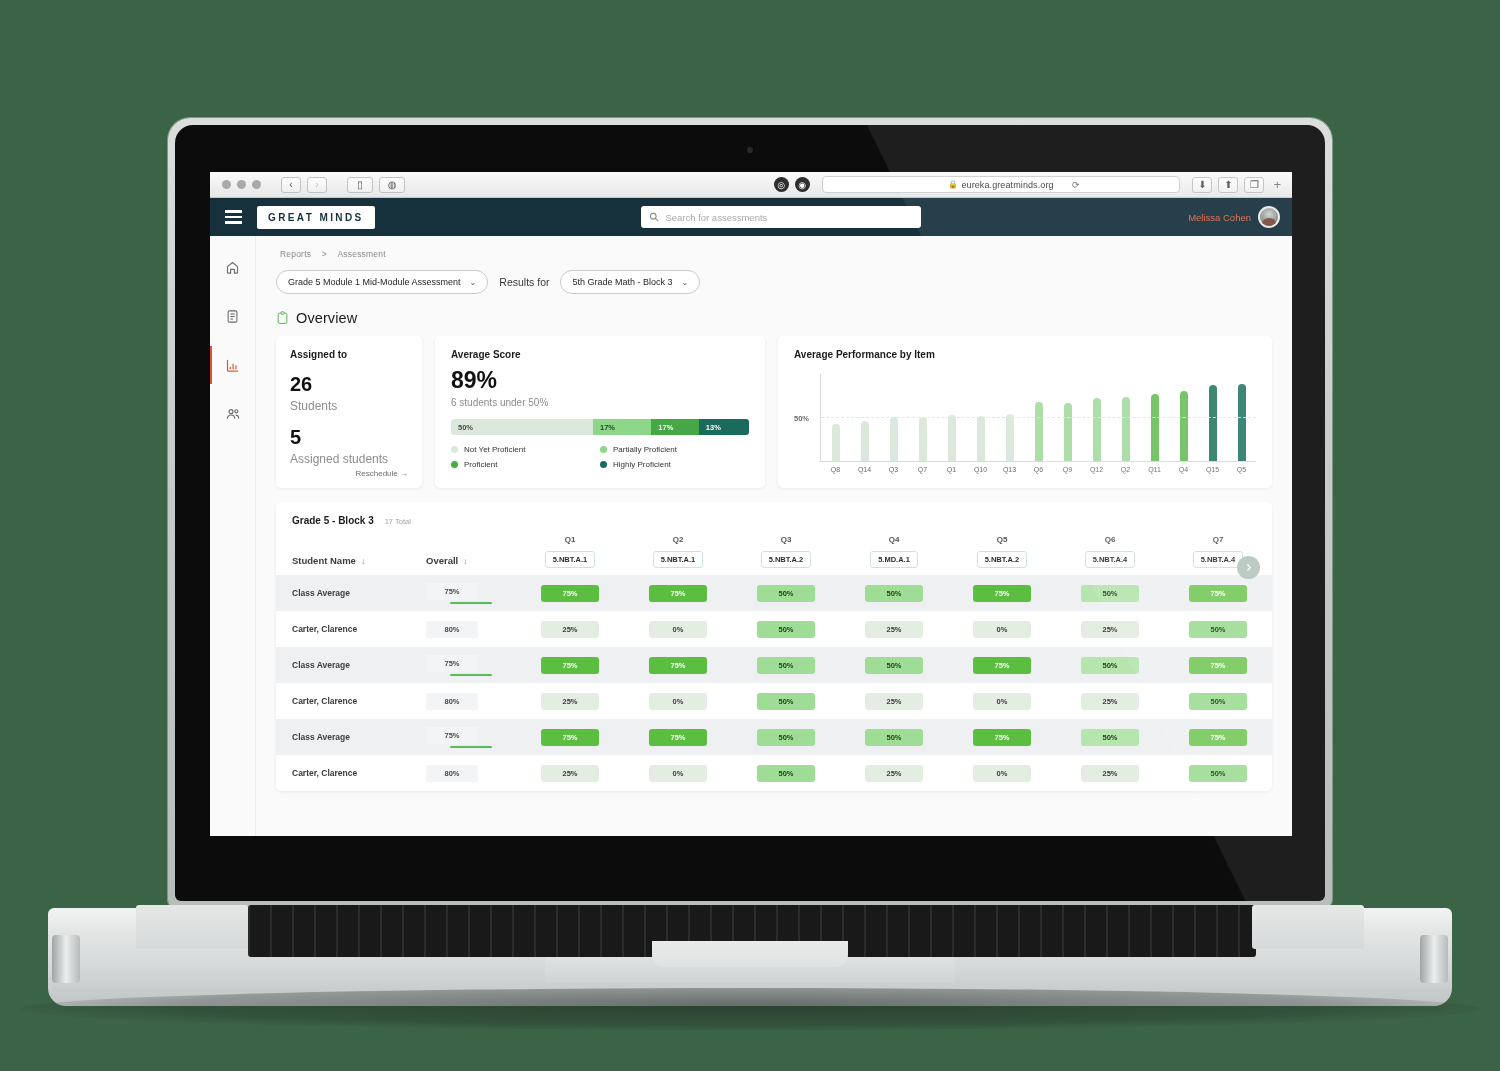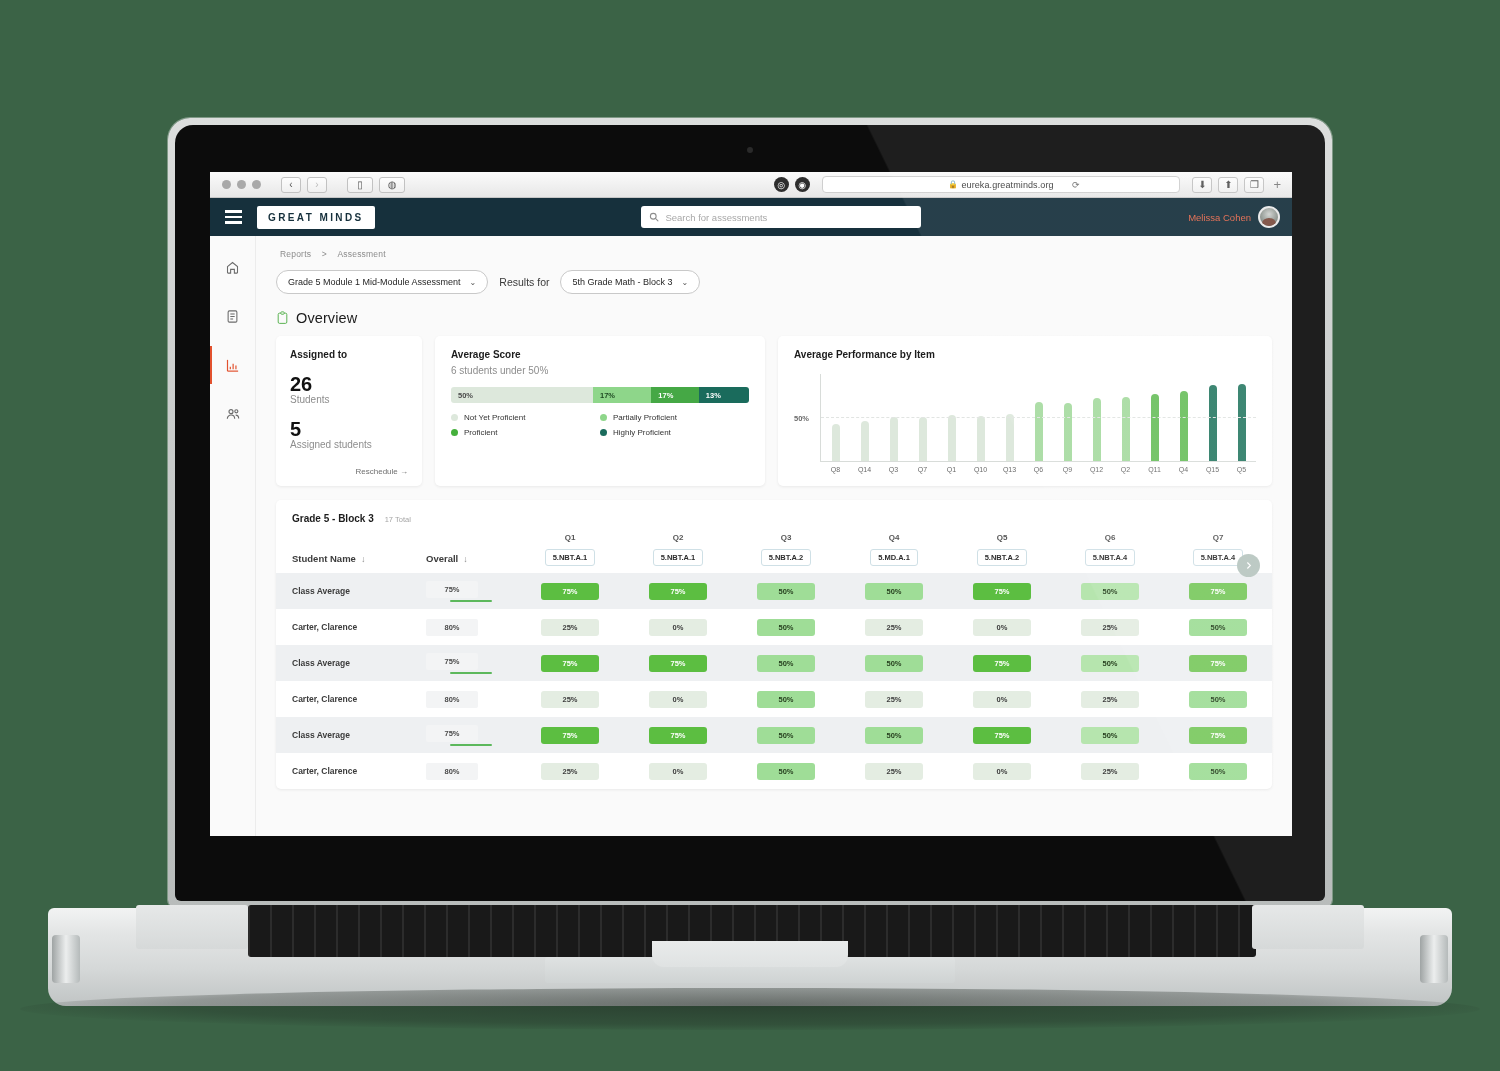--- a/index.html
+++ b/index.html
@@ -176,21 +176,21 @@
 
   .secttitle { display:flex; align-items:center; gap:7px; margin-top: 16px; }
   .secttitle h2 { font-size: 14.5px; font-weight:400; color:#1c1c1c; letter-spacing:.1px; }
 
   .cards { display:flex; gap:13px; margin-top: 10px; }
   .card { background:#fff; border-radius:5px; box-shadow: 0 1px 3px rgba(0,0,0,.07); }
   .card h3 { font-size: 10px; color:#1c1c1c; font-weight:700; }
 
   .card-assigned { width:146px; padding:13px 14px 10px 14px; display:flex; flex-direction:column; }
   .bignum { font-size:20px; font-weight:700; color:#111; line-height:1; margin-top:14px; }
-  .sublab { font-size:10px; color:#8d8d8d; }
+  .sublab { font-size:12px; color:#8d8d8d; margin-top:5px; }
   .resched { font-size:8px; color:#6f6f6f; margin-top:auto; align-self:flex-end; cursor:pointer; }
 
   .card-score { width:330px; padding:13px 16px 13px 16px; }
   .pct { font-size:23px; font-weight:700; color:#111; margin-top:9px; line-height:1; }
   .under { font-size:10px; color:#8d8d8d; margin-top:5px; }
   .stacked { display:flex; height:16px; border-radius:3px; overflow:hidden; margin-top:11px; }
   .seg { display:flex; align-items:center; font-size:7.5px; font-weight:700; padding-left:7px; }
   .legend { display:flex; flex-wrap:wrap; margin-top:10px; }
   .lg { width:50%; display:flex; align-items:center; gap:6px; font-size:8px; color:#333; margin-bottom:6px; }
   .lgdot { width:7px;height:7px;border-radius:50%; flex:0 0 7px; }
@@ -379,20 +379,21 @@
             <h3>Assigned to</h3>
             <div class="bignum">26</div>
             <div class="sublab">Students</div>
             <div class="bignum">5</div>
             <div class="sublab">Assigned students</div>
             <div class="resched">Reschedule →</div>
           </div>
 
           <div class="card card-score">
             <h3>Average Score</h3>
+            <div class="pct">89%</div>
             <div class="under">6 students under 50%</div>
             <div class="stacked" id="stacked-bar">
                 <div class="seg" style="flex: 50 1 0%; background: rgb(221, 232, 220); color: rgb(74, 74, 74);">50%</div>
                 <div class="seg" style="flex: 19 1 0%; background: rgb(142, 214, 138); color: rgb(31, 74, 35);">17%</div>
                 <div class="seg" style="flex: 15 1 0%; background: rgb(69, 168, 69); color: rgb(255, 255, 255);">17%</div>
                 <div class="seg" style="flex: 16 1 0%; background: rgb(26, 107, 92); color: rgb(255, 255, 255);">13%</div>
               </div>
             <div class="legend" id="legend">
                 <div class="lg">
                   <span class="lgdot" style="background: rgb(221, 232, 220);"></span>

